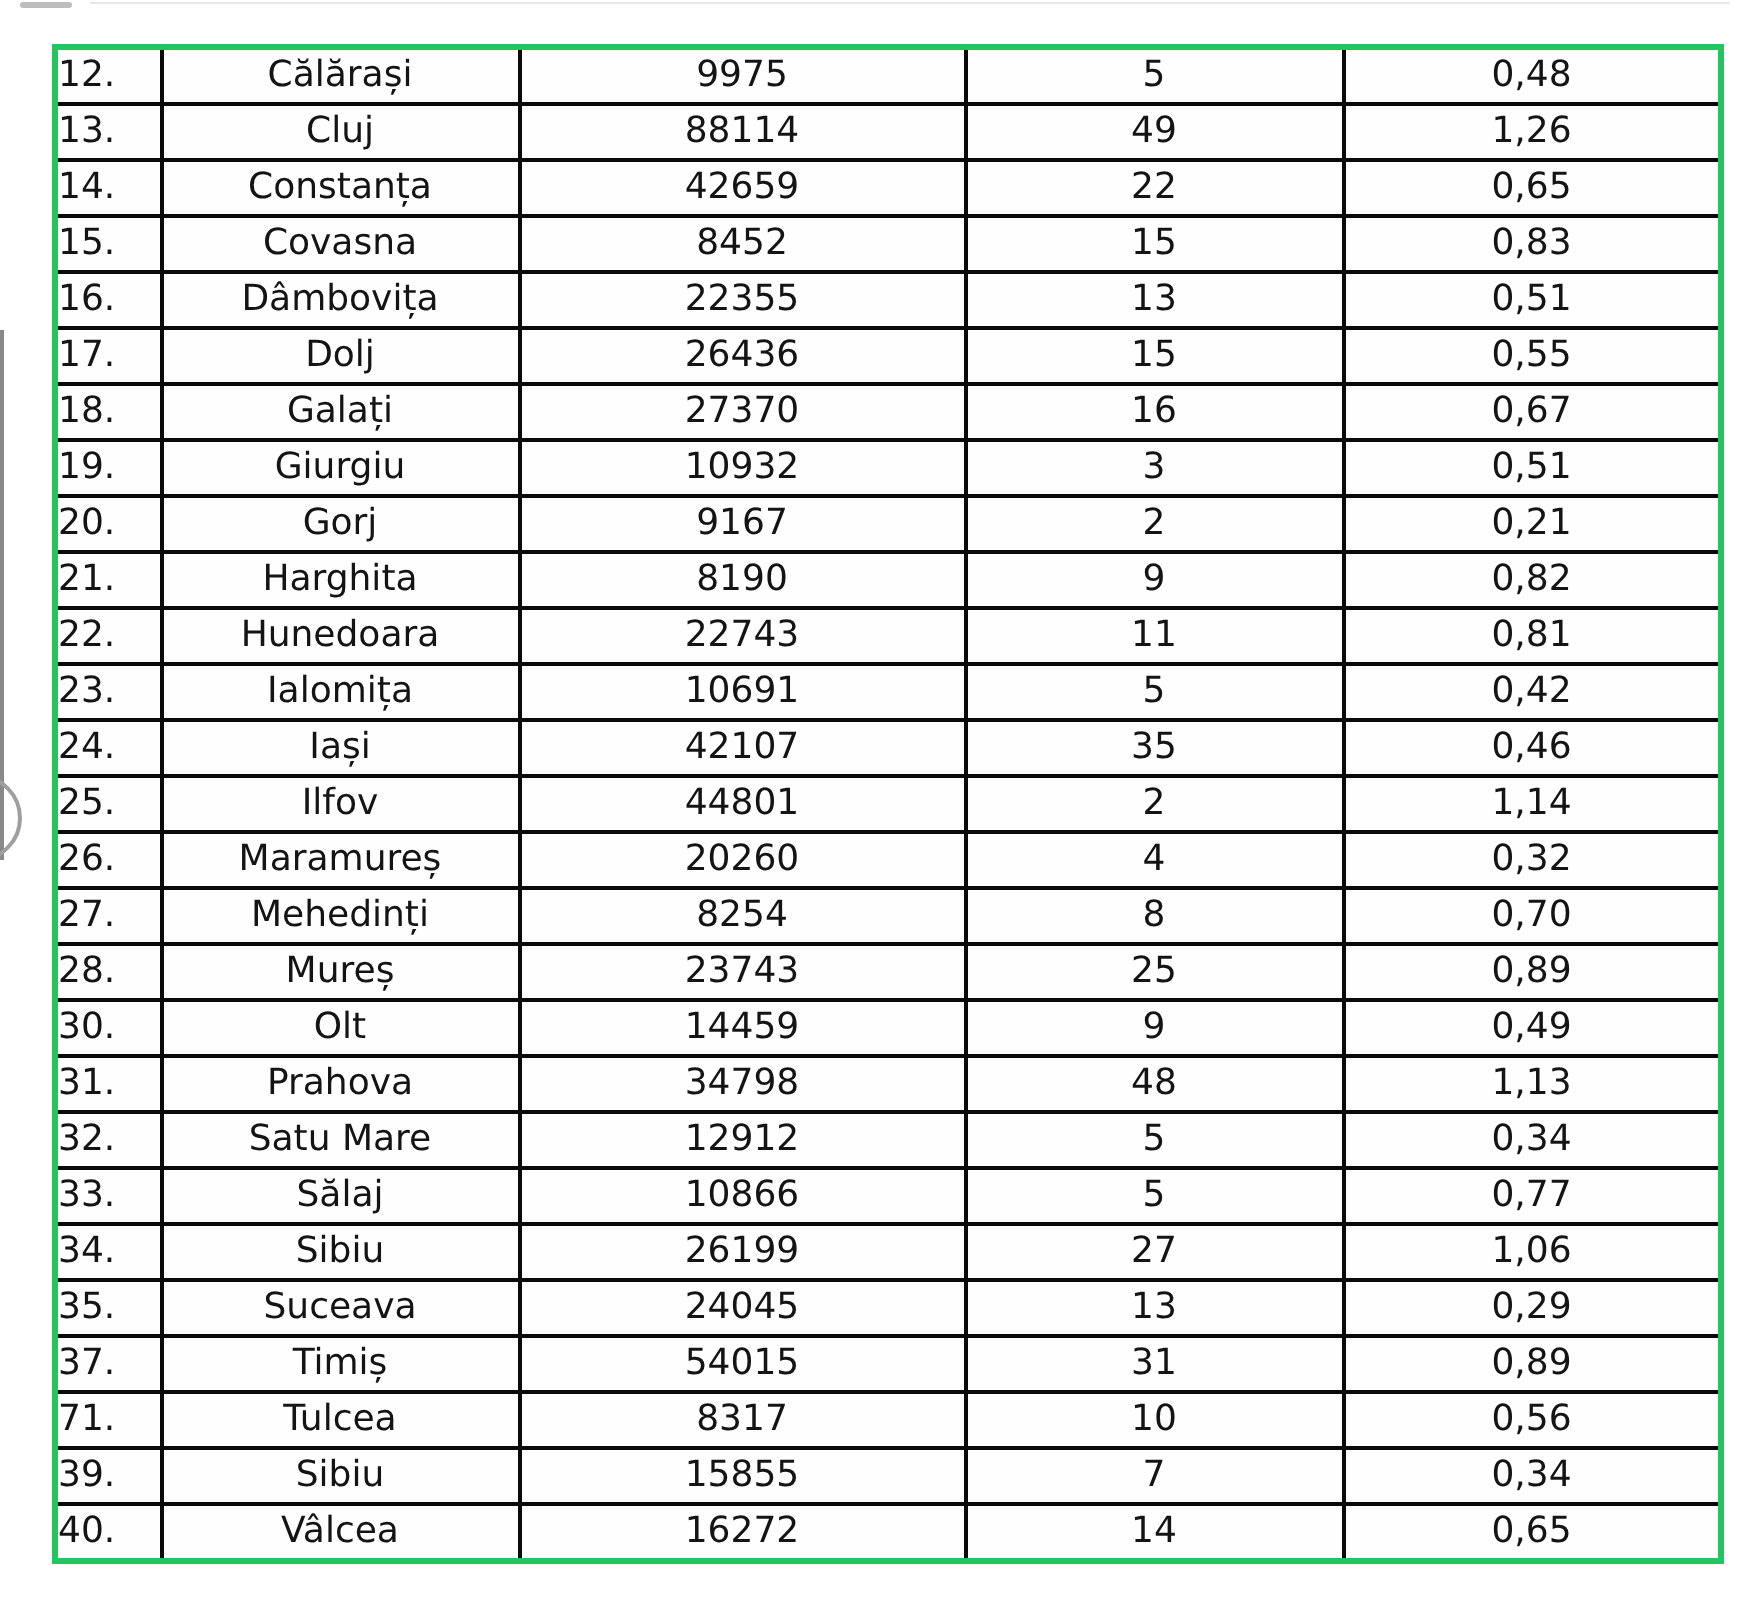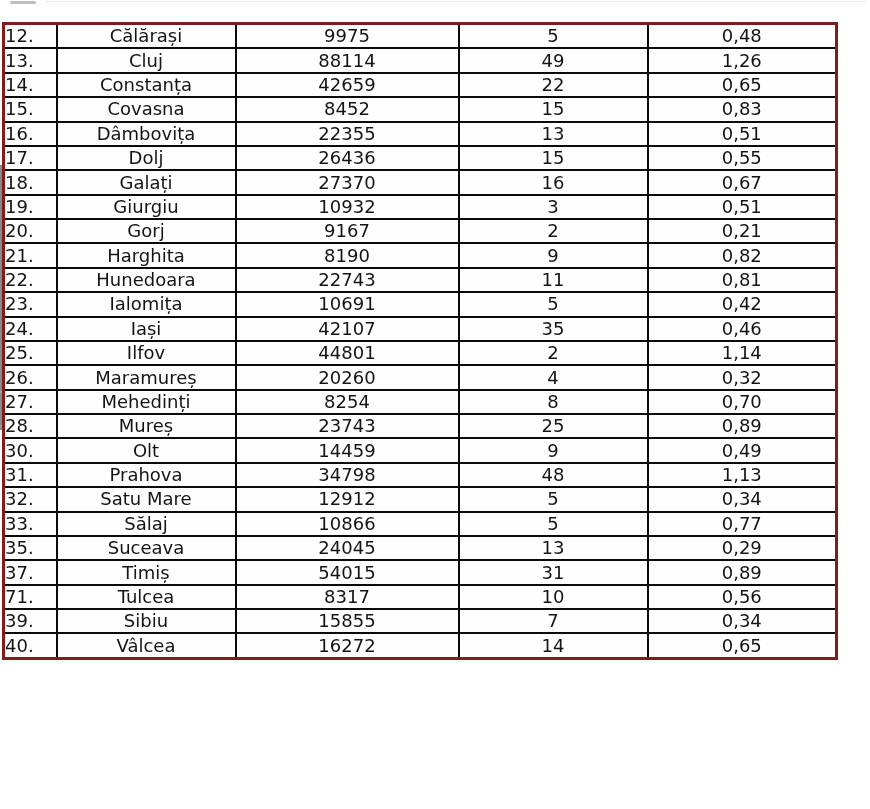--- a/index.html
+++ b/index.html
@@ -10,28 +10,28 @@
     width: 870px;
     height: 809px;
     position: relative;
     background: #ffffff;
     overflow: hidden;
     font-family: "DejaVu Sans", "Liberation Sans", sans-serif;
   }
   
   table.county-table {
     position: absolute;
-    left: 2px;
+    left: 26px;
     top: 22px;
     width: 833px;
-    height: 638px;
+    height: 760px;
     border-collapse: collapse;
     table-layout: fixed;
     background: #fefefe;
-    border: 3px solid #7f1d1d;
+    border: 3px solid #22c55e;
   }
   table.county-table td {
     border: 2px solid #0a0a0a;
     padding: 0;
     font-size: 18px;
     color: #141414;
     vertical-align: middle;
     white-space: nowrap;
     overflow: hidden;
     line-height: 1;
@@ -243,20 +243,27 @@
         <td class="col-num">0,34</td>
       </tr>
       <tr>
         <td class="col-no">33.</td>
         <td class="col-county">Sălaj</td>
         <td class="col-num">10866</td>
         <td class="col-num">5</td>
         <td class="col-num">0,77</td>
       </tr>
       <tr>
+        <td class="col-no">34.</td>
+        <td class="col-county">Sibiu</td>
+        <td class="col-num">26199</td>
+        <td class="col-num">27</td>
+        <td class="col-num">1,06</td>
+      </tr>
+      <tr>
         <td class="col-no">35.</td>
         <td class="col-county">Suceava</td>
         <td class="col-num">24045</td>
         <td class="col-num">13</td>
         <td class="col-num">0,29</td>
       </tr>
       <tr>
         <td class="col-no">37.</td>
         <td class="col-county">Timiș</td>
         <td class="col-num">54015</td>

